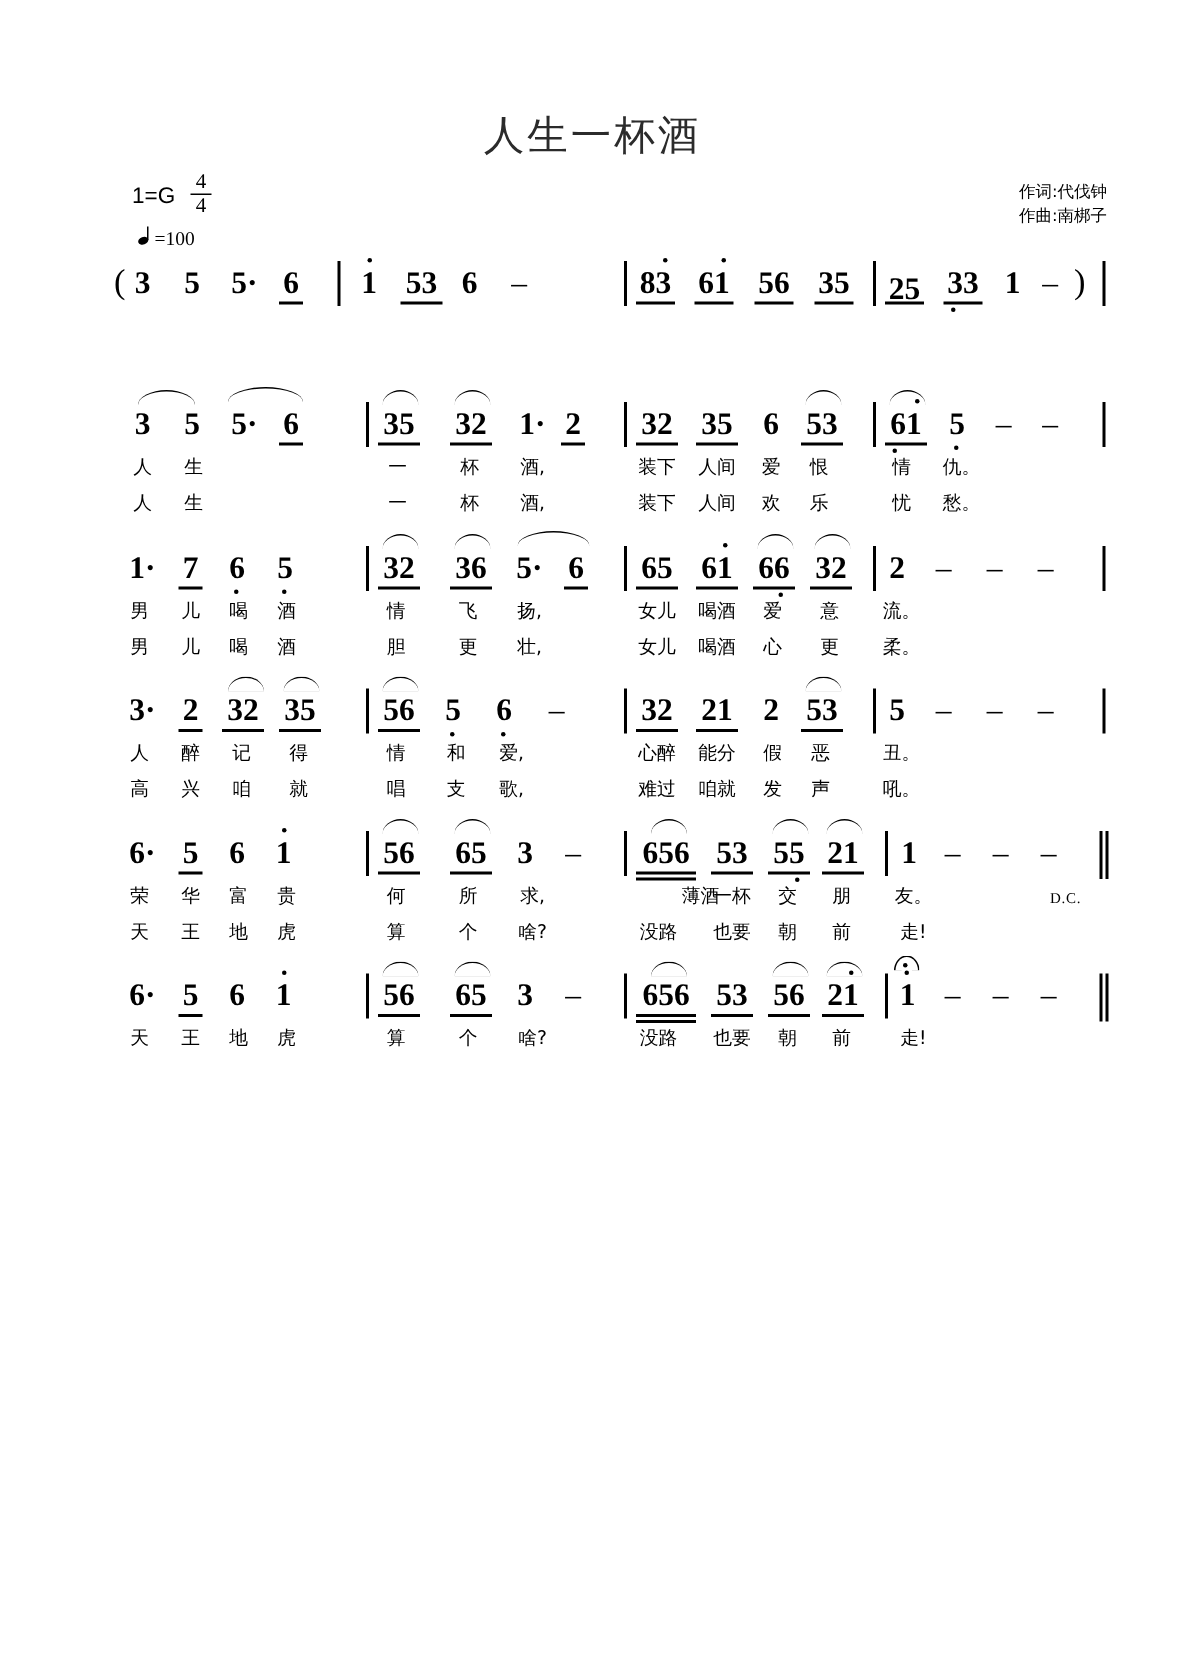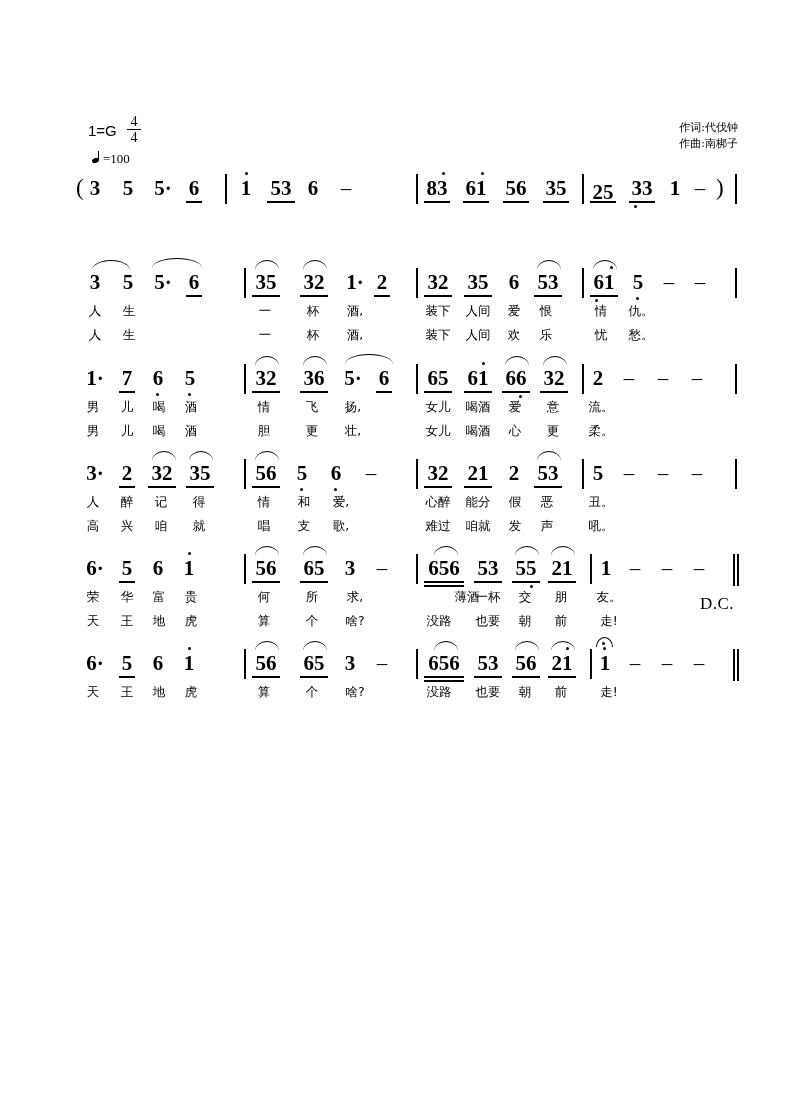--- a/index.html
+++ b/index.html
@@ -198,29 +198,30 @@
   .paren {
     position: absolute;
     font-family: "Liberation Serif", serif;
     font-size: 23px;
     line-height: 23px;
     font-weight: 400;
   }
   .dcmark {
     position: absolute;
     font-family: "Liberation Serif", serif;
-    font-size: 17px;
+    font-size: 10px;
     letter-spacing: 0.5px;
   }
 </style>
 </head>
 <body>
 
 <div class="page">
 
+  <div class="title">人生一杯酒</div>
 
   <div class="keysig">1=G</div>
 
   <div class="timesig">
     <span class="num">4</span>
     <span class="bar"></span>
     <span class="num">4</span>
   </div>
 
   <div class="tempo"><span class="qnote"></span><span>=100</span></div>

